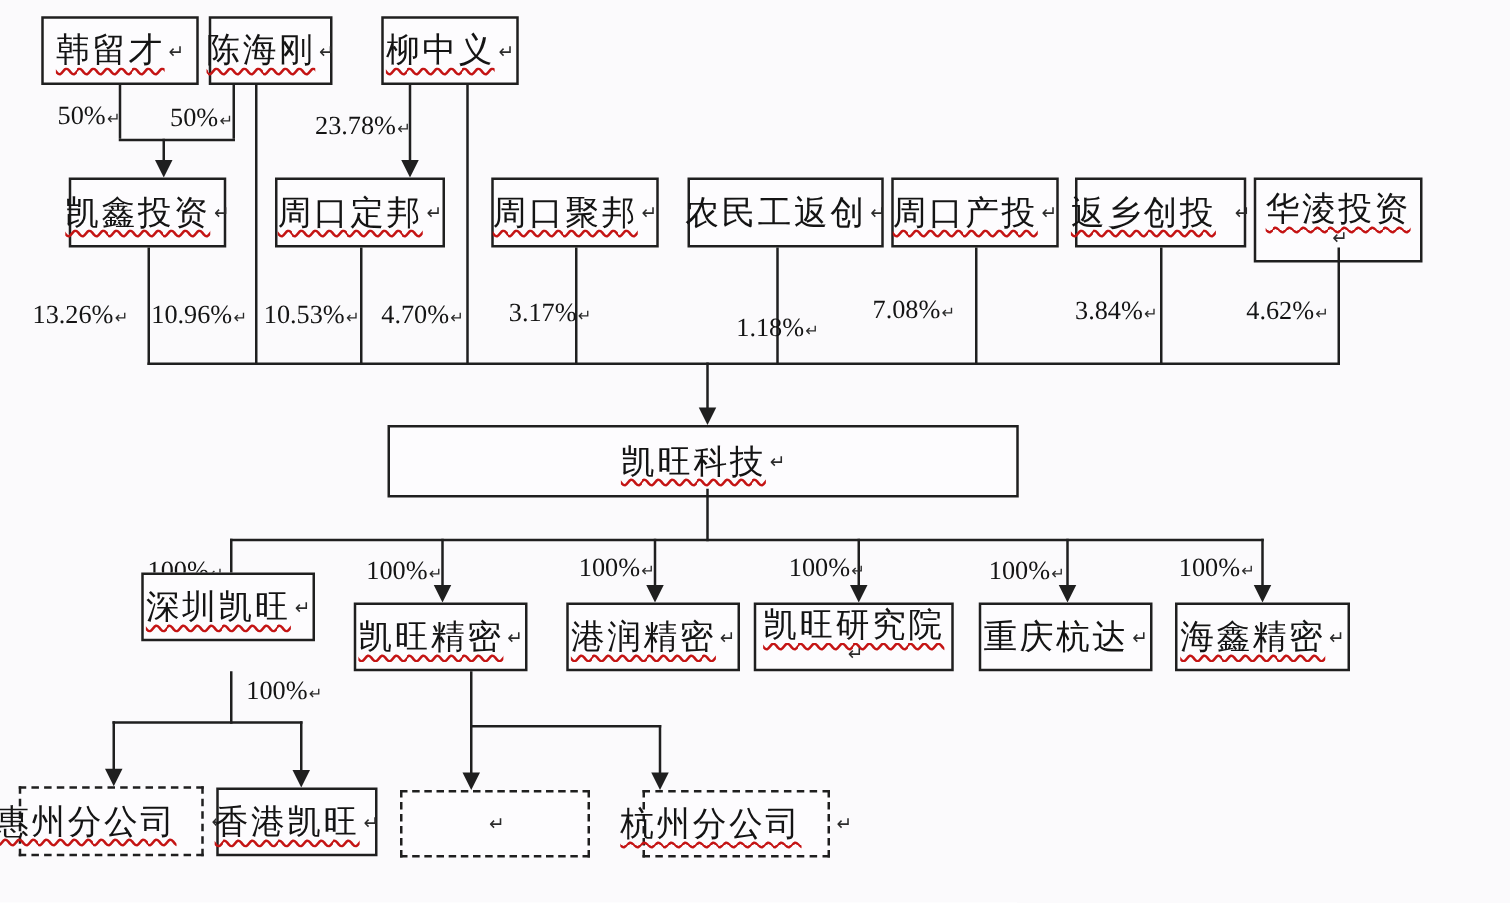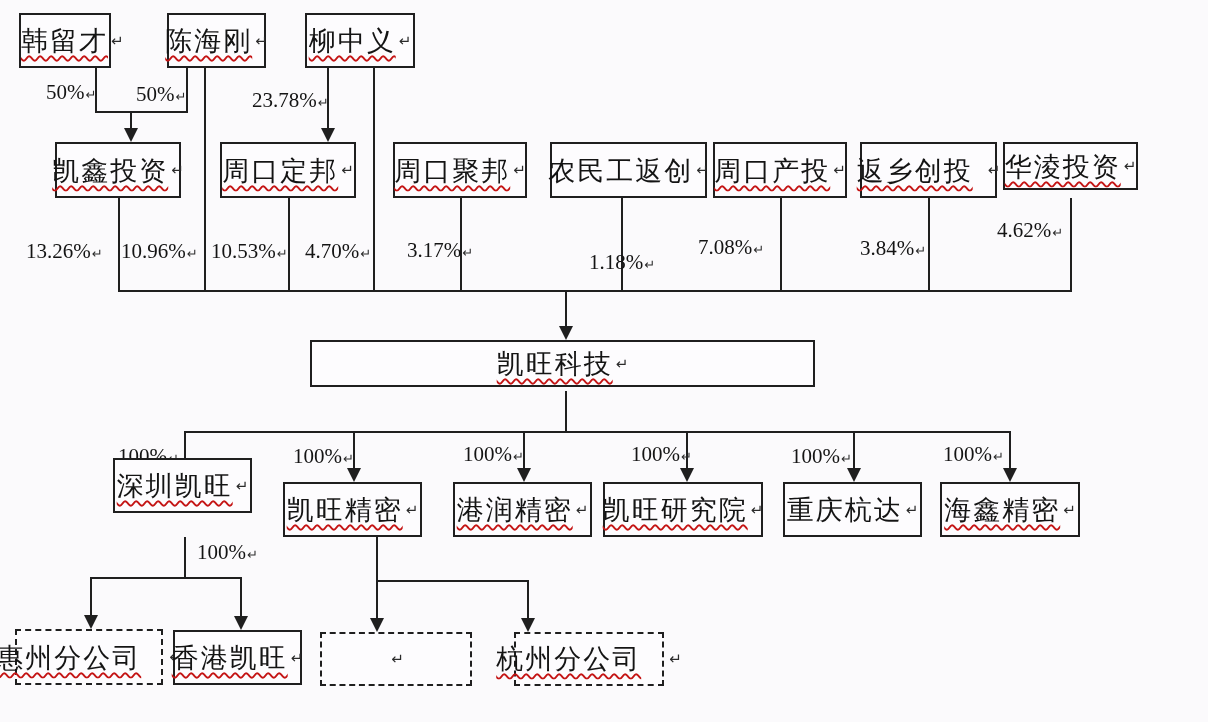--- a/index.html
+++ b/index.html
@@ -35,21 +35,21 @@
     position:absolute;font-family:"Liberation Serif",serif;
     font-size:21px;color:#141414;white-space:nowrap;line-height:1;
   }
   .pct .ret{font-size:13px;margin-left:1px;}
 </style>
 </head>
 <body>
 
 <div class="canvas">
 
-  <div class="box" style="left:19px;top:13px;width:92px;height:55px;justify-content:space-between;">
+  <div class="box" style="left:33px;top:13px;width:126px;height:55px;">
     <span class="lbl red-ul">韩留才</span>
       <span class="ret">↵</span>
   </div>
   <div class="box" style="left:167px;top:13px;width:99px;height:55px;">
     <span class="lbl red-ul">陈海刚</span>
       <span class="ret">↵</span>
   </div>
   <div class="box" style="left:305px;top:13px;width:110px;height:55px;">
     <span class="lbl red-ul">柳中义</span>
       <span class="ret">↵</span>
@@ -86,48 +86,48 @@
       <span class="ret">↵</span>
   </div>
   <div class="box" style="left:713px;top:142px;width:134px;height:56px;">
     <span class="lbl red-ul">周口产投</span>
       <span class="ret">↵</span>
   </div>
   <div class="box" style="left:860px;top:142px;width:137px;height:56px;gap:12px;">
     <span class="lbl red-ul">返乡创投</span>
       <span class="ret">↵</span>
   </div>
-  <div class="box" style="left:1003px;top:142px;width:135px;height:48px;">
+  <div class="box" style="left:1003px;top:142px;width:135px;height:68px;flex-direction:column;">
     <span class="lbl red-ul">华淩投资</span>
       <span class="ret">↵</span>
   </div>
 
   <div class="vline" style="left:118px;top:198px;height:94px;"></div>
   <div class="vline" style="left:288px;top:198px;height:94px;"></div>
   <div class="vline" style="left:460px;top:198px;height:94px;"></div>
   <div class="vline" style="left:621px;top:198px;height:94px;"></div>
   <div class="vline" style="left:780px;top:198px;height:94px;"></div>
   <div class="vline" style="left:928px;top:198px;height:94px;"></div>
   <div class="vline" style="left:1070px;top:198px;height:94px;"></div>
 
   <div class="pct" style="left:26px;top:241px;"><span>13.26%</span><span class="ret">↵</span></div>
   <div class="pct" style="left:121px;top:241px;"><span>10.96%</span><span class="ret">↵</span></div>
   <div class="pct" style="left:211px;top:241px;"><span>10.53%</span><span class="ret">↵</span></div>
   <div class="pct" style="left:305px;top:241px;"><span>4.70%</span><span class="ret">↵</span></div>
   <div class="pct" style="left:407px;top:240px;"><span>3.17%</span><span class="ret">↵</span></div>
   <div class="pct" style="left:545px;top:252px;margin-left:44px;"><span>1.18%</span><span class="ret">↵</span></div>
   <div class="pct" style="left:698px;top:237px;"><span>7.08%</span><span class="ret">↵</span></div>
   <div class="pct" style="left:860px;top:238px;"><span>3.84%</span><span class="ret">↵</span></div>
-  <div class="pct" style="left:997px;top:220px;"><span>4.62%</span><span class="ret">↵</span></div>
+  <div class="pct" style="left:997px;top:238px;"><span>4.62%</span><span class="ret">↵</span></div>
 
   <div class="hline" style="left:118px;top:290px;width:954px;"></div>
   <div class="vline" style="left:565px;top:290px;height:38px;"></div>
   <div class="arrow" style="left:559px;top:326px;"></div>
 
-  <div class="box" style="left:310px;top:340px;width:505px;height:47px;">
+  <div class="box" style="left:310px;top:340px;width:505px;height:58px;">
     <span class="lbl red-ul">凯旺科技</span>
       <span class="ret">↵</span>
   </div>
 
   <div class="vline" style="left:565px;top:391px;height:42px;"></div>
   <div class="hline" style="left:184px;top:431px;width:827px;"></div>
 
   <div class="vline" style="left:184px;top:431px;height:39px;"></div>
   <div class="arrow" style="left:178px;top:468px;"></div>
   <div class="vline" style="left:353px;top:431px;height:39px;"></div>
@@ -153,21 +153,21 @@
       <span class="ret">↵</span>
   </div>
   <div class="box" style="left:283px;top:482px;width:139px;height:55px;">
     <span class="lbl red-ul">凯旺精密</span>
       <span class="ret">↵</span>
   </div>
   <div class="box" style="left:453px;top:482px;width:139px;height:55px;">
     <span class="lbl red-ul">港润精密</span>
       <span class="ret">↵</span>
   </div>
-  <div class="box" style="left:603px;top:482px;width:160px;height:55px;">
+  <div class="box" style="left:603px;top:482px;width:160px;height:55px;flex-direction:column;">
     <span class="lbl red-ul">凯旺研究院</span>
       <span class="ret">↵</span>
   </div>
   <div class="box" style="left:783px;top:482px;width:139px;height:55px;">
     <span class="lbl">重庆杭达</span>
       <span class="ret">↵</span>
   </div>
   <div class="box" style="left:940px;top:482px;width:140px;height:55px;">
     <span class="lbl red-ul">海鑫精密</span>
       <span class="ret">↵</span>

